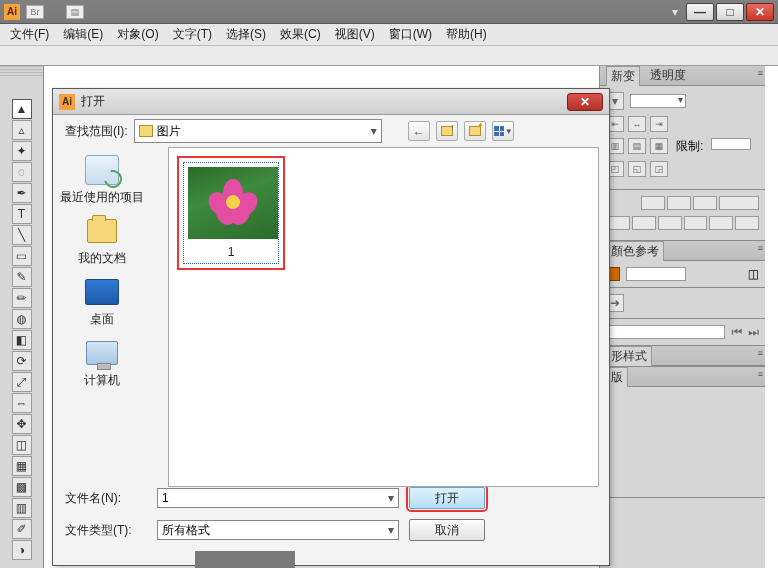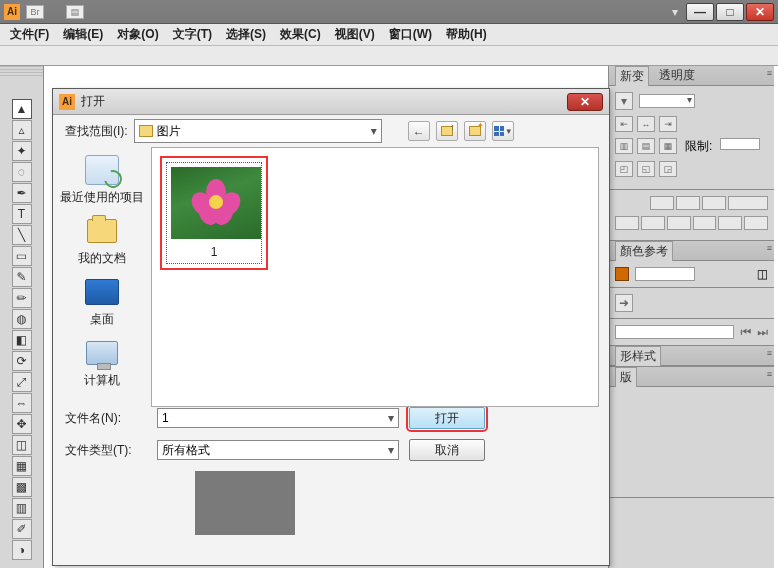--- a/index.html
+++ b/index.html
@@ -9,33 +9,33 @@
 .titlebar { height: 24px; background: linear-gradient(#808080, #7a7a7a); display: flex; align-items: center; padding: 0 4px; border-bottom: 1px solid #555; }
 .titlebar .ai-logo { width: 16px; height: 16px; background: #f7a03c; color: #4a2b0b; display: flex; align-items: center; justify-content: center; font-weight: bold; font-size: 10px; margin-right: 6px; }
 .titlebar .tb-chip { width: 18px; height: 14px; border: 1px solid #aaa; background: #eee; margin-right: 22px; display:flex;align-items:center;justify-content:center;font-size:9px;color:#777; }
 .titlebar .spacer { flex: 1; }
 .winbtns { display: flex; gap: 2px; }
 .winbtn { width: 28px; height: 18px; border: 1px solid #444; background: linear-gradient(#f8f8f8,#d5d5d5); border-radius: 2px; display:flex;align-items:center;justify-content:center;font-weight:bold;color:#333; }
 .winbtn.close { background: linear-gradient(#e56a5e,#c8372a); border-color:#7a1f16; color:#fff; }
 
 
 .menubar { height: 22px; background: #e8e8e8; display: flex; align-items: center; gap: 14px; padding: 0 10px; border-bottom: 1px solid #bbb; color:#222; }
-.menubar span { cursor: default; font-weight: bold; }
+.menubar span { cursor: default; }
 
 
 .toolstrip { height: 20px; background: #eaeaea; border-bottom: 1px solid #9b9b9b; }
 
 
 .toolcol { position: absolute; left: 0; top: 66px; width: 44px; bottom: 0; background: #d6d6d6; border-right: 1px solid #8a8a8a; padding-top: 32px; }
 .toolcol .tool { width: 20px; height: 20px; margin: 1px auto; background: #e8e8e8; border: 1px solid #9a9a9a; display:flex;align-items:center;justify-content:center; color:#333; font-size:12px; }
 .toolcol .tool.sel { background:#fff; border:1px solid #555; }
 .toolcol .grabber { height:10px; background: repeating-linear-gradient(#bbb,#bbb 1px,#d6d6d6 1px,#d6d6d6 3px); margin-bottom:4px; position:absolute; top:0; left:0; right:0; }
 
 
-.rpanels { position:absolute; right:4px; top:66px; bottom:0; width:166px; background:#d6d6d6; border-left:1px solid #8a8a8a; }
+.rpanels { position:absolute; right:13px; top:66px; bottom:0; width:166px; background:#d6d6d6; border-left:1px solid #8a8a8a; }
 .rpanels .sec { border-bottom:1px solid #8a8a8a; }
 .rpanels .tabrow { height:20px; background: linear-gradient(#c9c9c9,#bdbdbd); display:flex; align-items:center; gap:10px; padding:0 6px; border-bottom:1px solid #8a8a8a; color:#333; }
 .rpanels .tabrow .t { background:#d6d6d6; padding:1px 4px; border:1px solid #999; border-bottom:none; }
 .rpanels .body { padding:6px; background:#d6d6d6; }
 .rpanels .rowicons { display:flex; gap:4px; margin-bottom:6px; }
 .rpanels .rowicons .ci { width:18px; height:16px; border:1px solid #999; background:#e8e8e8; display:flex;align-items:center;justify-content:center;font-size:9px;color:#666; }
 .rpanels .sw { width:40px; height:12px; border:1px solid #999; background:#fff; margin-left:4px; }
 .rpanels .dashrow { display:flex; gap:2px; justify-content:flex-end; }
 .rpanels .dashrow .dchip { width:24px;height:14px;border:1px solid #999;background:#e8e8e8; }
 .rpanels .dashrow .dchip.big { width:40px; }
@@ -60,21 +60,21 @@
 .dialog .lookrow label { color:#222; }
 .dialog .lookcombo { flex:0 0 248px; height:20px; border:1px solid #888; background:#fff; display:flex; align-items:center; padding:11px 4px; position:relative; }
 .dialog .lookcombo .folder { width:14px;height:12px;background:#f6d77a;border:1px solid #b38d2e;margin-right:4px; }
 .dialog .lookcombo:after { content:"▾"; position:absolute; right:4px; color:#555; }
 .dialog .lookrow .tbtn { width:22px;height:20px;border:1px solid #aaa;background:linear-gradient(#fdfdfd,#e3e3e3);display:flex;align-items:center;justify-content:center;color:#444;border-radius:2px; }
 .dialog .lookrow .tbtn.view { position:relative; }
 .dialog .lookrow .tbtn.view .grid { width:10px;height:10px;display:grid;grid-template-columns:1fr 1fr;grid-template-rows:1fr 1fr;gap:1px; }
 .dialog .lookrow .tbtn.view .grid div{background:#3a6fb7;}
 .dialog .lookrow .tbtn.view:after{content:"▾";font-size:9px;color:#555;margin-left:2px;}
 
-.dialog .mainarea { display:flex; height: 260px; }
+.dialog .mainarea { display:flex; height: 340px; gap: 17px; }
 .dialog .places { width:98px; background:#f3f3f3; display:flex; flex-direction:column; align-items:center; padding-top:6px; gap:8px; }
 .dialog .places .place { width:90px; text-align:center; color:#222; }
 .dialog .places .place .pic { width:38px;height:34px;margin:0 auto 2px;display:flex;align-items:center;justify-content:center; }
 .dialog .places .place .lbl { font-size:12px; }
 
 .dialog .filepane { flex:1; background:#fff; border:1px solid #a9a9a9; margin-right:10px; padding:8px; position:relative; }
 .dialog .fileitem { width:108px; border:2px solid #e33; padding:4px; }
 .dialog .fileitem .inner { border:1px dotted #2a5db0; padding:4px; text-align:center; }
 .dialog .fileitem .thumb { width:90px; height:72px; background:linear-gradient(160deg,#2a6b2a 0%, #3f8a3f 40%, #2a6b2a 100%); position:relative; margin:0 auto 6px; }
 .dialog .fileitem .thumb .flower { position:absolute; left:50%; top:50%; width:46px;height:46px; transform:translate(-50%,-52%); }

